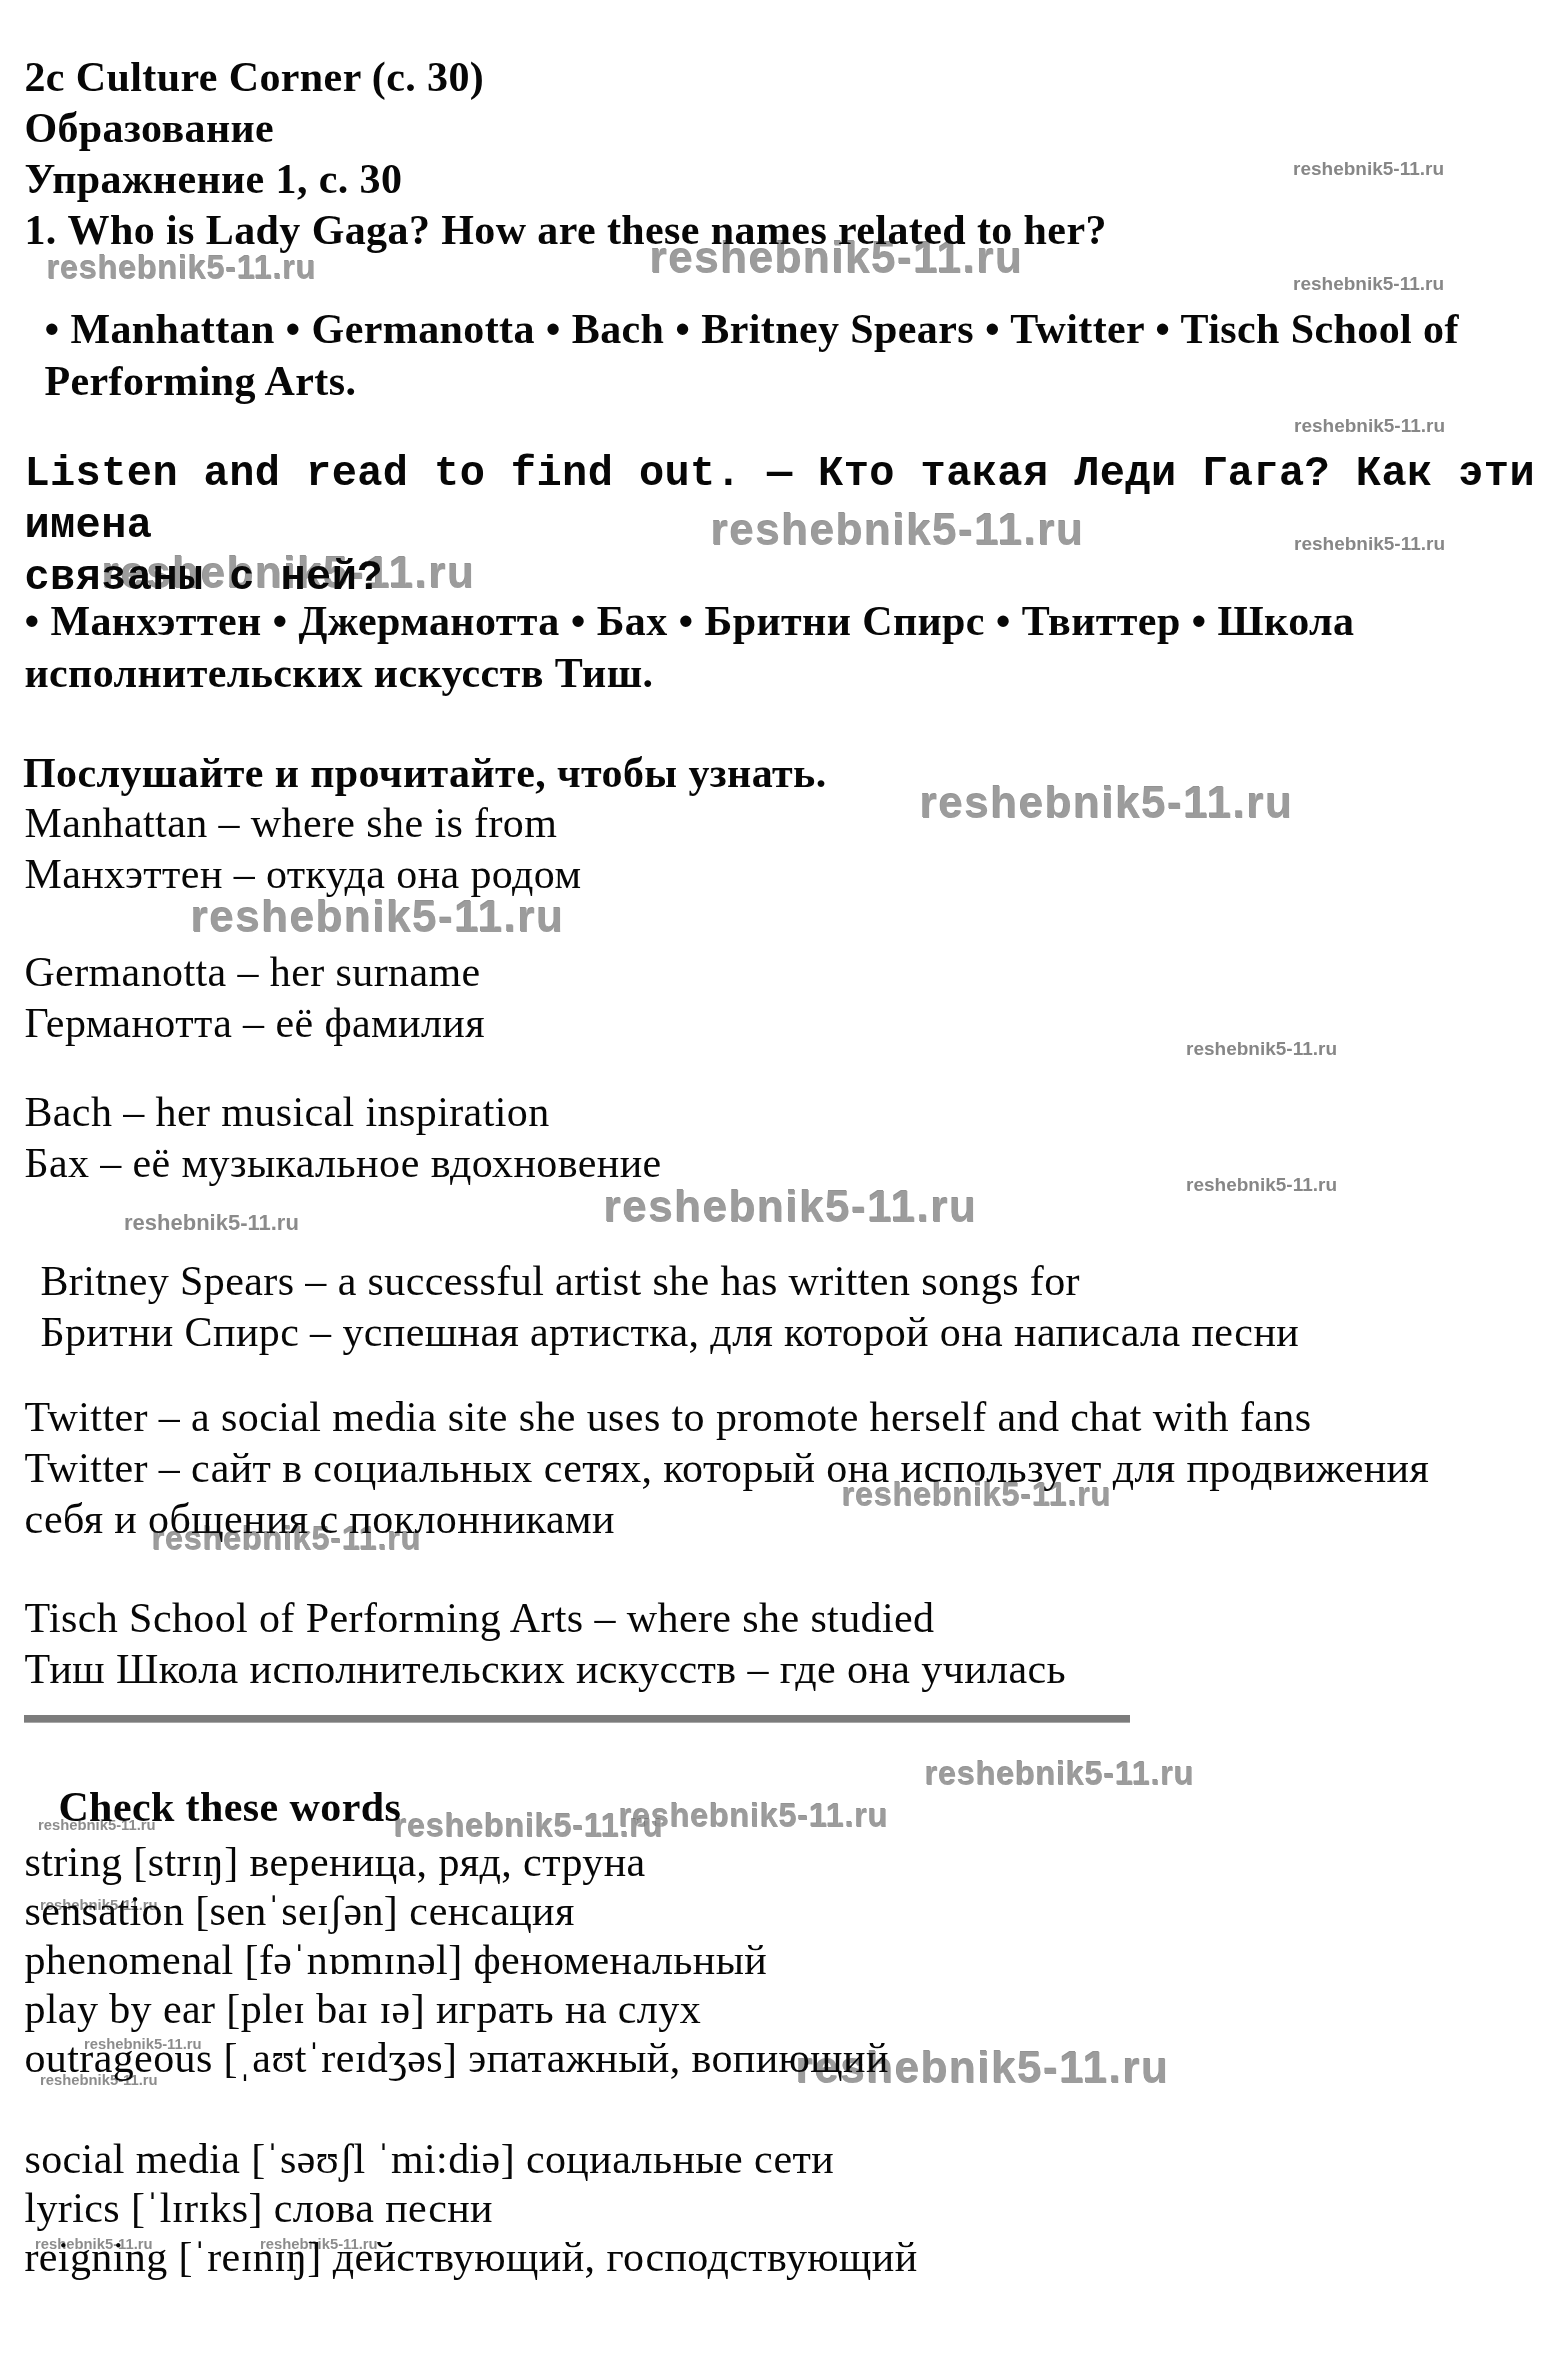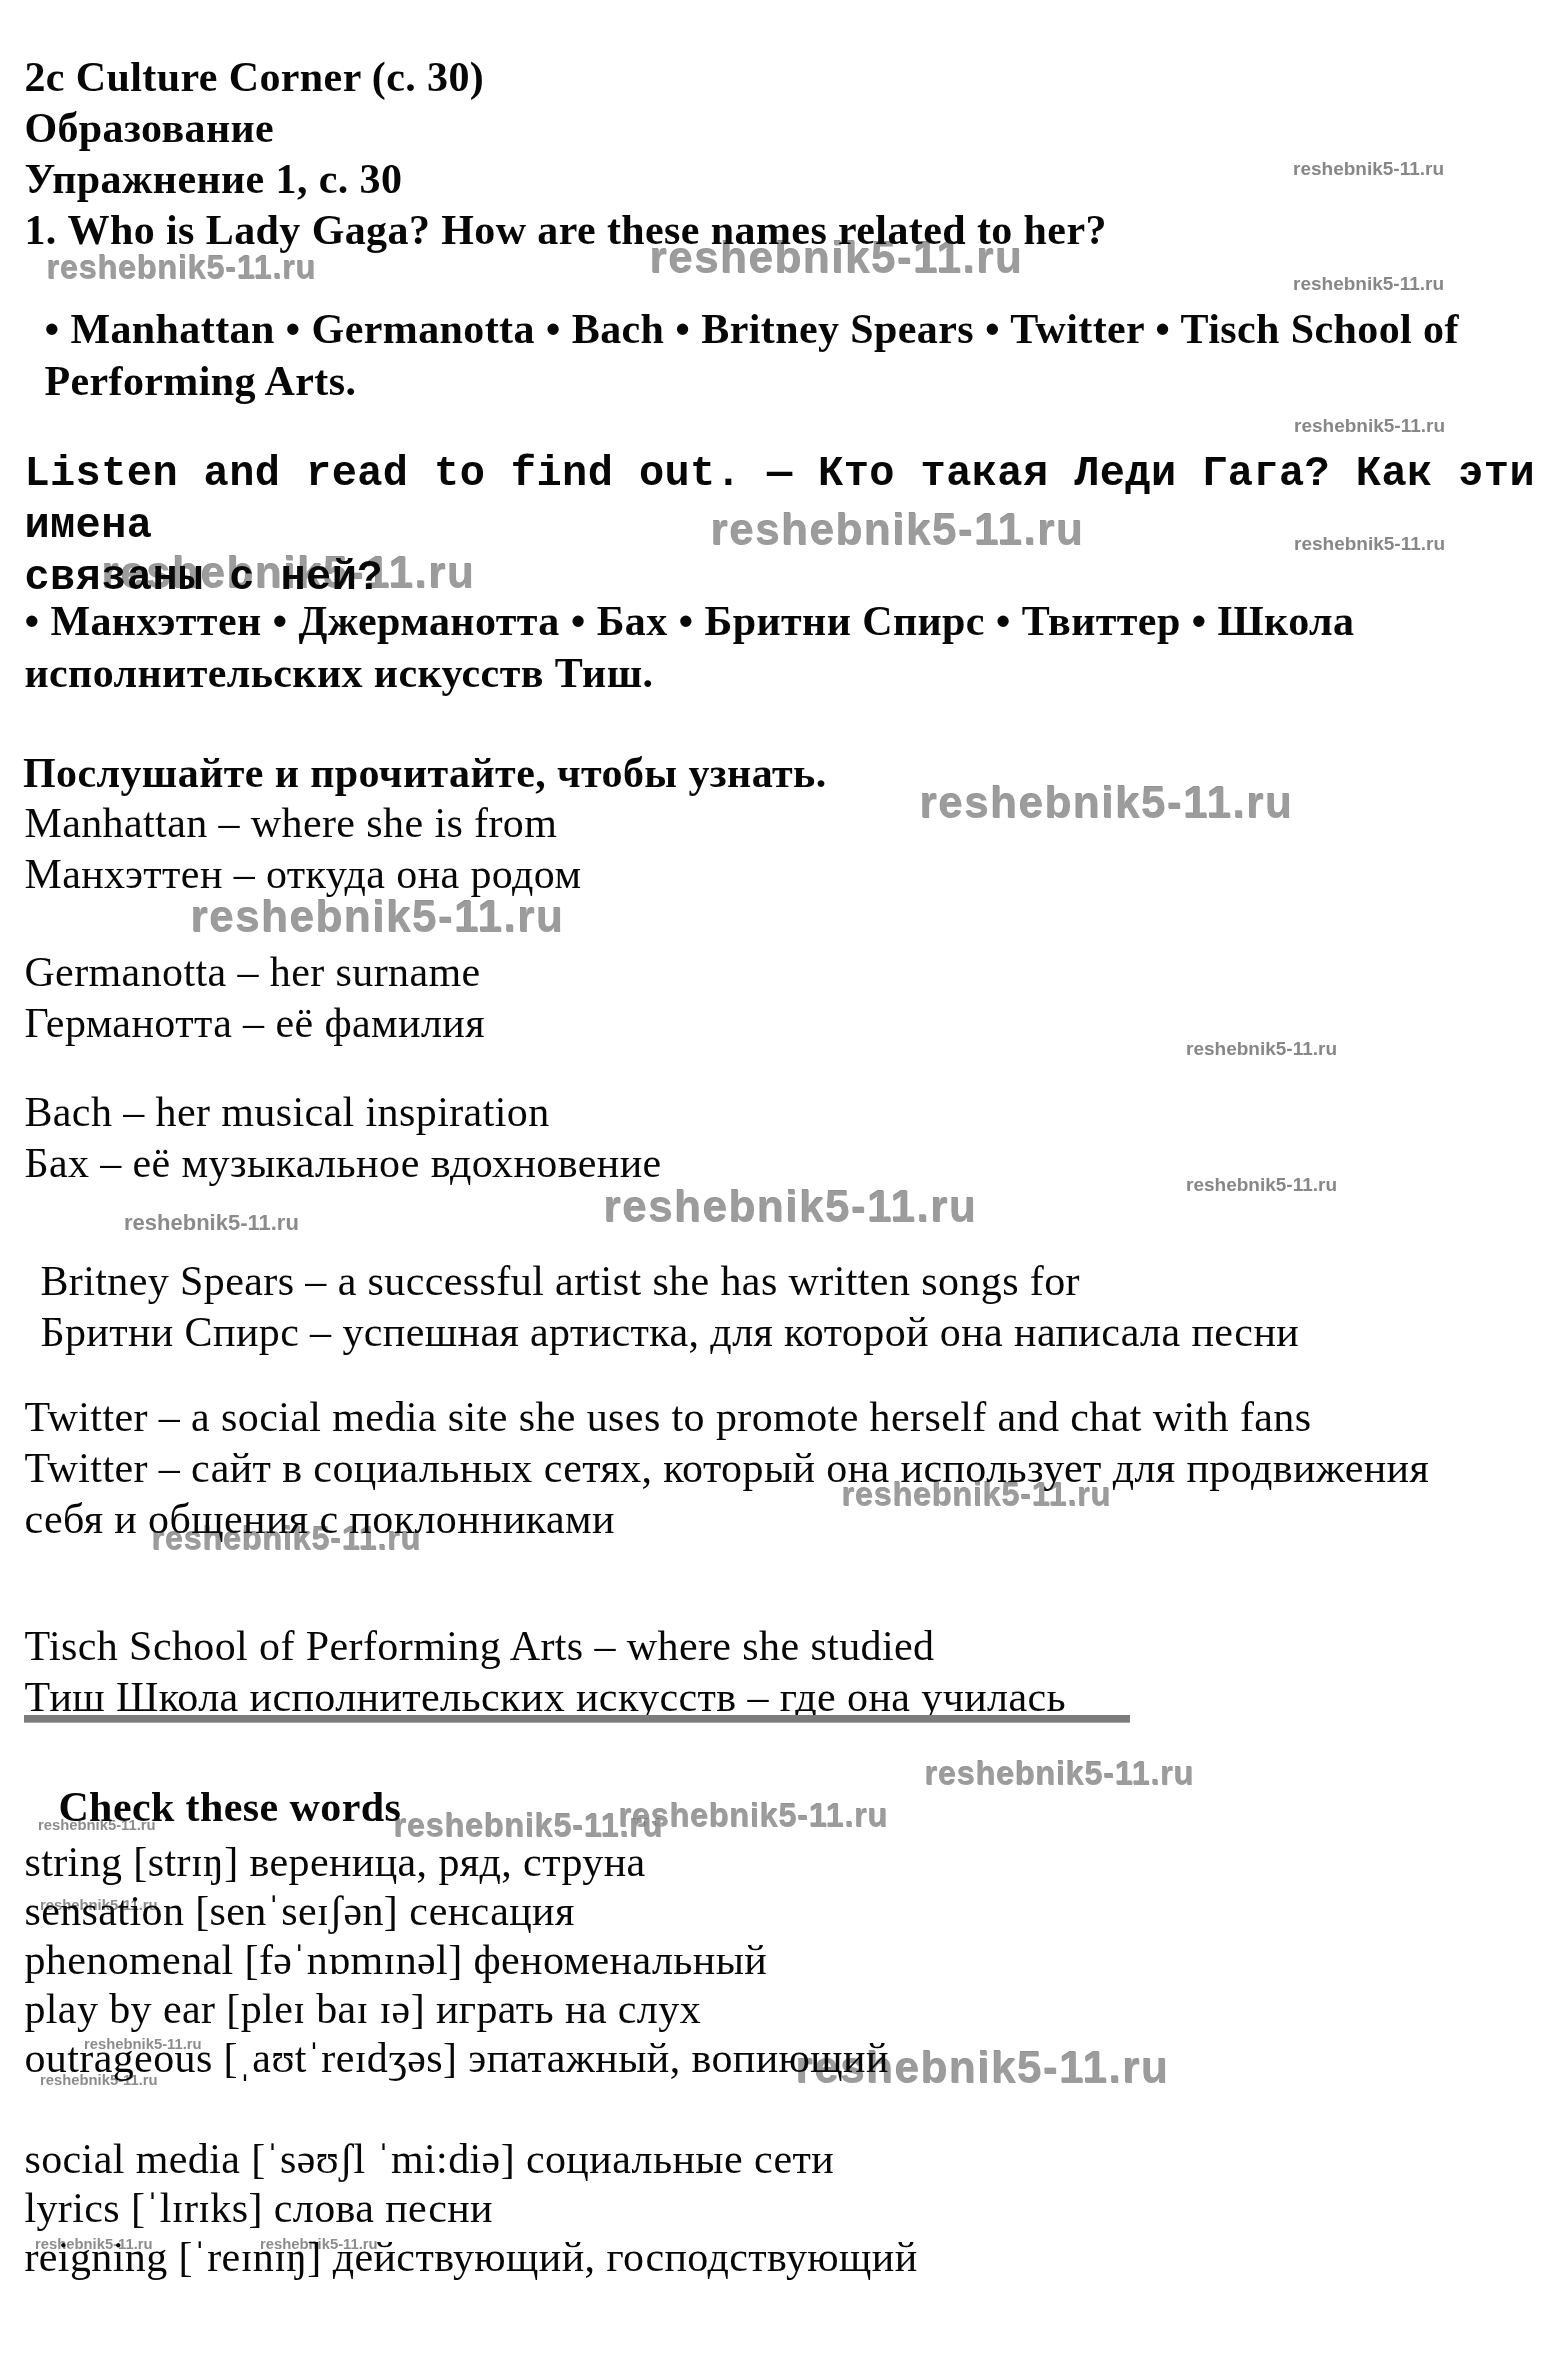--- a/index.html
+++ b/index.html
@@ -89,21 +89,21 @@
 Манхэттен – откуда она родом</div>
       <div class="block" style="top: 947px; left: 24.4px; line-height: 51px;">Germanotta – her surname
 Германотта – её фамилия</div>
       <div class="block" style="top: 1087px; left: 24.4px; line-height: 51px;">Bach – her musical inspiration
 Бах – её музыкальное вдохновение</div>
       <div class="block" style="top: 1256px; left: 24.4px; line-height: 51px; margin-left: 16px;">Britney Spears – a successful artist she has written songs for
 Бритни Спирс – успешная артистка, для которой она написала песни</div>
       <div class="block" style="top: 1392px; left: 24.4px; line-height: 51px;">Twitter – a social media site she uses to promote herself and chat with fans
 Twitter – сайт в социальных сетях, который она использует для продвижения
 себя и общения с поклонниками</div>
-      <div class="block" style="top: 1593px; left: 24.4px; line-height: 51px; margin-top: 28px;">Tisch School of Performing Arts – where she studied
+      <div class="block" style="top: 1593px; left: 24.4px; line-height: 51px;">Tisch School of Performing Arts – where she studied
 Тиш Школа исполнительских искусств – где она училась</div>
       <div class="block bold" style="top: 1782px; left: 24.4px; line-height: 51px; margin-left: 34px;">Check these words</div>
       <div class="block" style="top: 1838px; left: 24.4px; line-height: 49px;">string [strɪŋ] вереница, ряд, струна
 sensation [senˈseɪʃən] сенсация
 phenomenal [fəˈnɒmɪnəl] феноменальный
 play by ear [pleɪ baɪ ɪə] играть на слух
 outrageous [ˌaʊtˈreɪdʒəs] эпатажный, вопиющий</div>
       <div class="block" style="top: 2135px; left: 24.4px; line-height: 49px;">social media [ˈsəʊʃl ˈmi:diə] социальные сети
 lyrics [ˈlɪrɪks] слова песни
 reigning [ˈreɪnɪŋ] действующий, господствующий</div>

